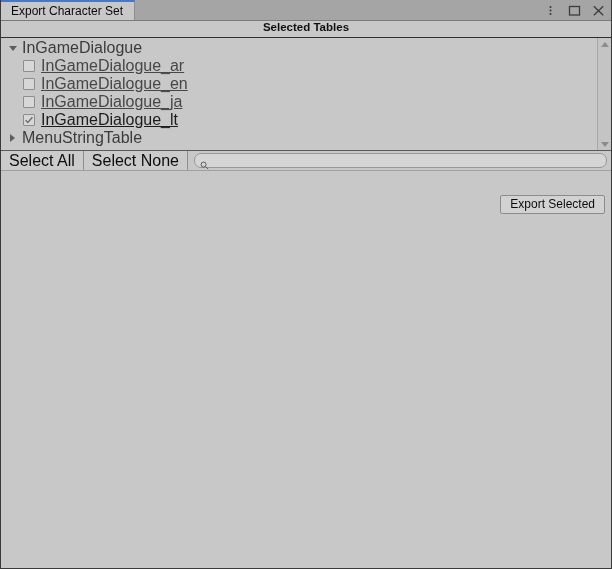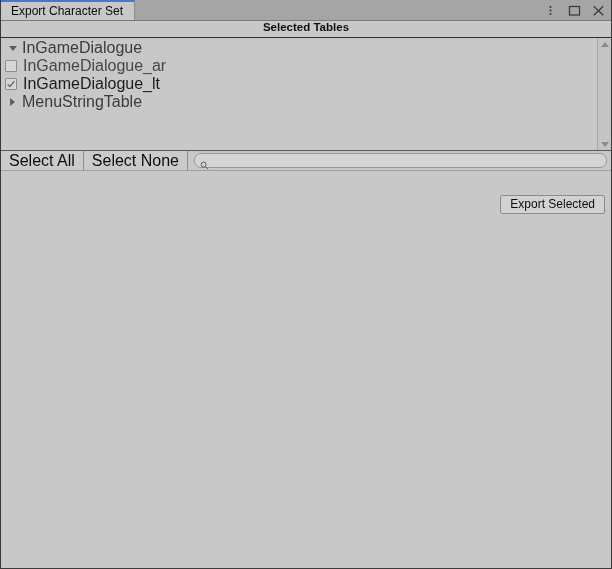--- a/index.html
+++ b/index.html
@@ -126,21 +126,21 @@
     border-right: 4.5px solid transparent;
     border-top: 5px solid #5e5e5e;
   }
   .foldout .tri-right {
     width: 0; height: 0;
     border-top: 4.5px solid transparent;
     border-bottom: 4.5px solid transparent;
     border-left: 5px solid #5e5e5e;
   }
 
-  .child { padding-left: 4px; }
+  .child { padding-left: 22px; text-decoration: underline; }
   .cbox {
     width: 12px;
     height: 12px;
     flex: 0 0 auto;
     box-sizing: border-box;
     background: #d7d7d7;
     border: 1px solid #8d8d8d;
     border-radius: 1px;
     margin-right: 6px;
     position: relative;
@@ -314,21 +314,29 @@
           <span class="tri-down"></span>
         </span>
         <span class="rowlabel">InGameDialogue</span>
       </div>
 
       <div class="row child">
         <span class="cbox"></span>
         <span class="rowlabel">InGameDialogue_ar</span>
       </div>
 
-
+      <div class="row child">
+        <span class="cbox"></span>
+        <span class="rowlabel">InGameDialogue_en</span>
+      </div>
+
+      <div class="row child">
+        <span class="cbox"></span>
+        <span class="rowlabel">InGameDialogue_ja</span>
+      </div>
 
       <div class="row child checked-row">
         <span class="cbox">
           <svg width="10" height="10" viewBox="0 0 10 10">
             <polyline points="1.6,5.2 3.8,7.5 8.4,2.2" fill="none" stroke="#6b6b6b" stroke-width="1.3"></polyline>
           </svg>
         </span>
         <span class="rowlabel">InGameDialogue_lt</span>
       </div>
 

